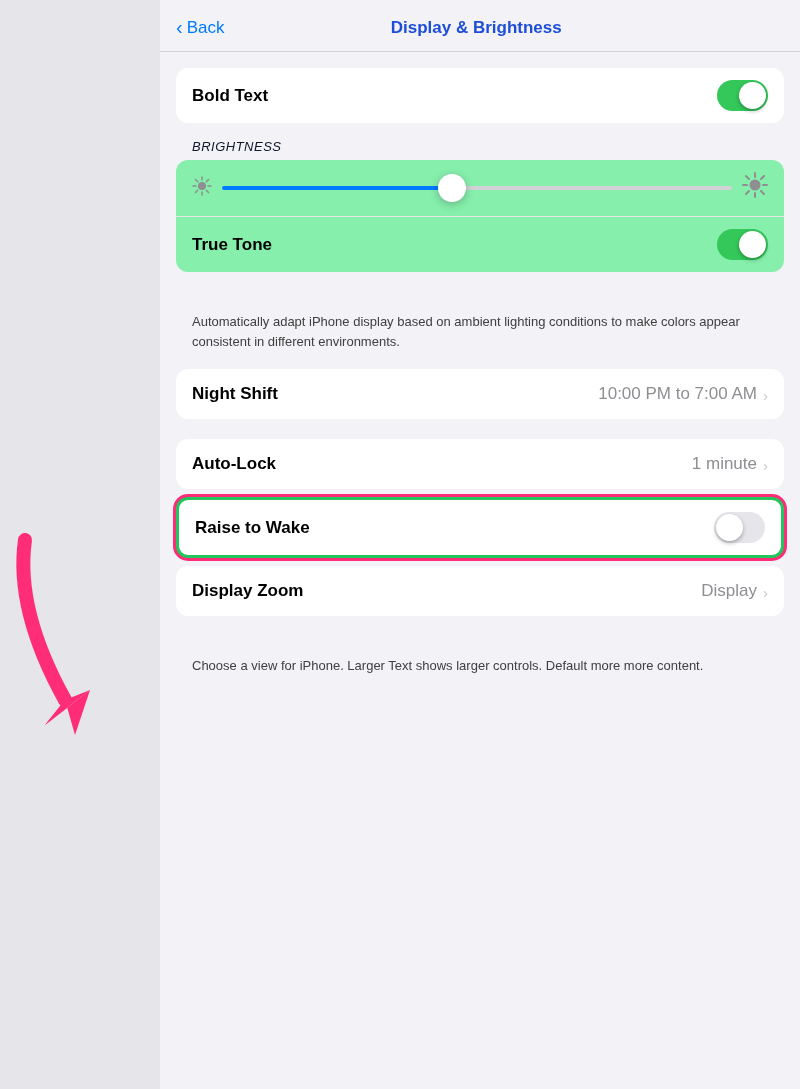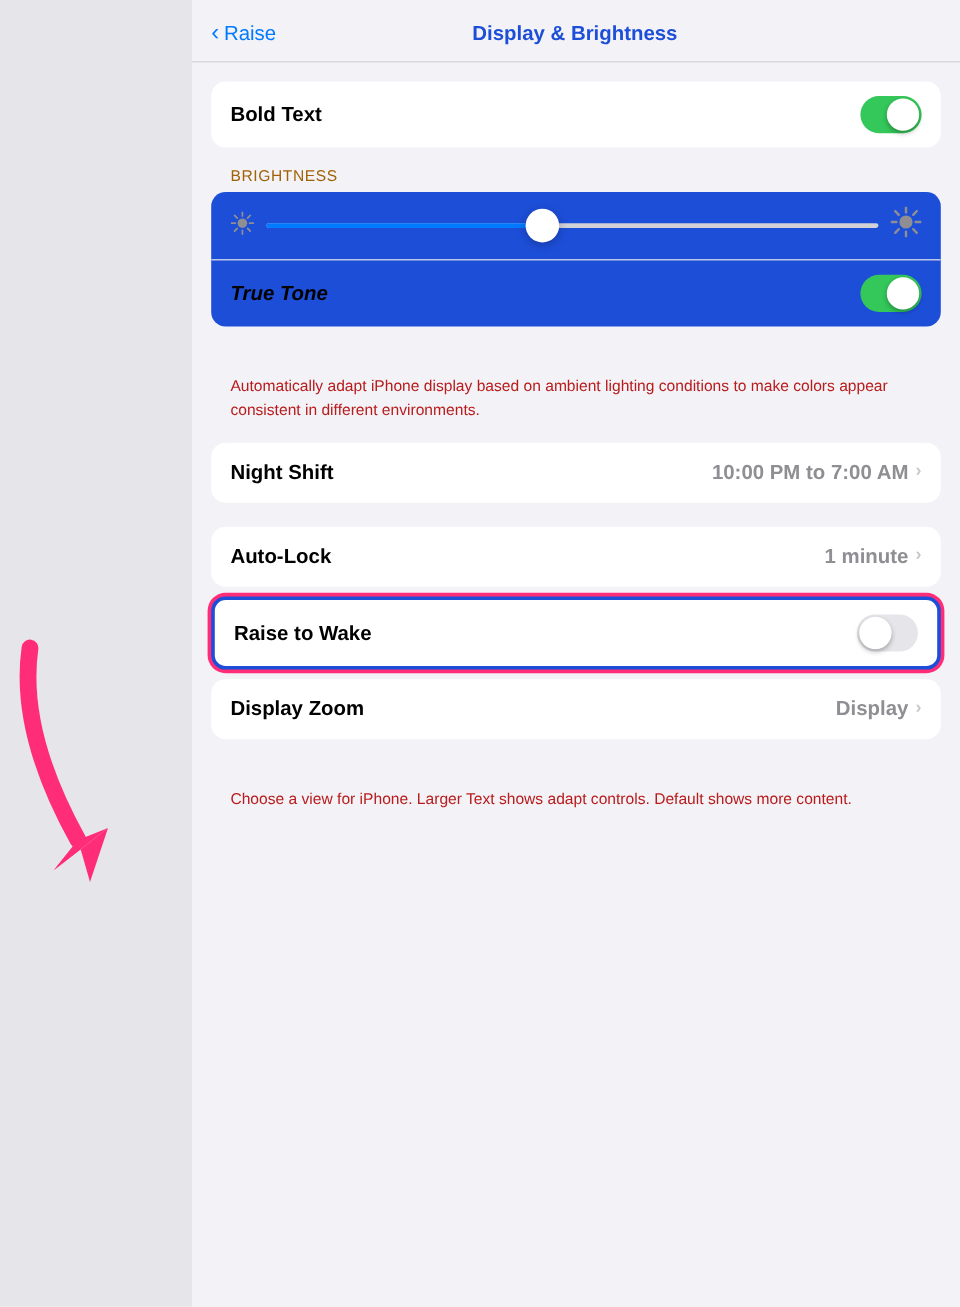--- a/index.html
+++ b/index.html
@@ -65,25 +65,26 @@
     .content {
       padding: 0 16px;
     }
 
     
     .section-group {
       margin-bottom: 8px;
     }
     .section-label {
       font-size: 13px;
-      color: #a16207;
+      color: #0f172a;
       text-transform: uppercase;
       letter-spacing: 0.5px;
       padding: 8px 16px 6px 16px;
       font-weight: 400;
+      font-style: italic;
     }
 
     
     .card {
       background: #fff;
       border-radius: 12px;
       margin: 0 0 8px 0;
       overflow: hidden;
     }
 
@@ -99,25 +100,24 @@
     .setting-row:last-child {
       border-bottom: none;
     }
     .setting-label-bold {
       font-size: 17px;
       color: #000;
       font-weight: 600;
     }
     .setting-value {
       display: flex;
-      align-items: flex-start;
+      align-items: flex-end;
       gap: 6px;
       color: #8e8e93;
       font-size: 17px;
-      font-weight: bold;
     }
     .chevron {
       color: #c7c7cc;
       font-size: 15px;
     }
 
     
     .toggle {
       width: 51px;
       height: 31px;
@@ -144,25 +144,24 @@
     }
     .toggle.on .toggle-knob {
       left: 22px;
     }
     .toggle.off .toggle-knob {
       left: 2px;
     }
 
     
     .brightness-container {
-      background: #1d4ed8;
+      background: #86efac;
       border-radius: 12px;
       margin-bottom: 8px;
       overflow: hidden;
-      font-style: italic;
     }
     .brightness-row {
       display: flex;
       align-items: center;
       padding: 12px 16px;
       gap: 10px;
       border-bottom: 1px solid #e5e5ea;
     }
     .brightness-icon-small {
       font-size: 16px;
@@ -198,34 +197,34 @@
       width: 28px;
       height: 28px;
       border-radius: 50%;
       background: #fff;
       box-shadow: 0 2px 8px rgba(0,0,0,0.25);
     }
 
     
     .description-text {
       font-size: 13px;
-      color: #b91c1c;
+      color: #404040;
       line-height: 1.5;
       padding: 6px 16px 10px 16px;
       margin-top: 34px;
     }
 
     
     .highlight-card {
       background: #fff;
       border-radius: 12px;
       margin: 0 0 8px 0;
       overflow: visible;
       position: relative;
-      border: 3px solid #1d4ed8;
+      border: 3px solid #22c55e;
       box-shadow: 0 0 0 3px #ff2d78;
     }
     .highlight-card .setting-row {
       border-bottom: none;
     }
 
     
     .group-section {
       margin-bottom: 8px;
       position: relative;
@@ -251,21 +250,21 @@
   <path d="M 50,195 L 70,170 L 95,160 Z" fill="#ff2d78"></path>
 </svg>
 
 <div class="sidebar"></div>
 
 <div class="main">
 
   <div class="header">
     <div class="back-btn">
       <span class="back-chevron">‹</span>
-      <span>Raise</span>
+      <span>Back</span>
     </div>
     <div class="header-title">Display &amp; Brightness</div>
   </div>
 
   <div class="content">
 
     <div style="margin-top: 16px; margin-bottom: 8px;">
       <div class="card">
         <div class="setting-row">
           <span class="setting-label-bold">Bold Text</span>
@@ -361,17 +360,17 @@
     <div class="section-group">
       <div class="card">
         <div class="setting-row">
           <span class="setting-label-bold">Display Zoom</span>
           <div class="setting-value">
             <span>Display</span>
             <span class="chevron">›</span>
           </div>
         </div>
       </div>
-      <div class="description-text">Choose a view for iPhone. Larger Text shows adapt controls. Default shows more content.</div>
+      <div class="description-text">Choose a view for iPhone. Larger Text shows larger controls. Default more more content.</div>
     </div>
 
   </div>
 </div>
 
 </body></html>

